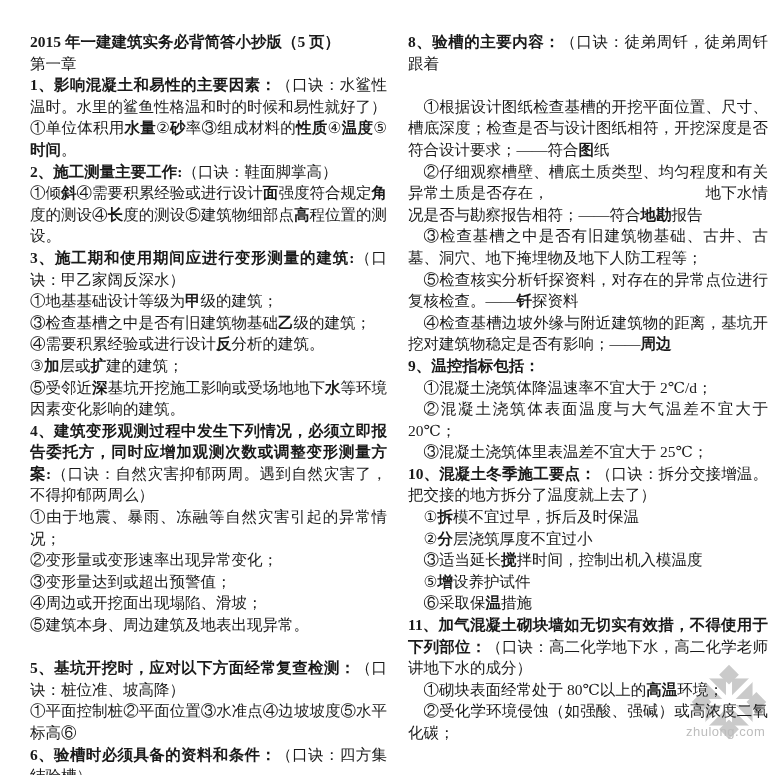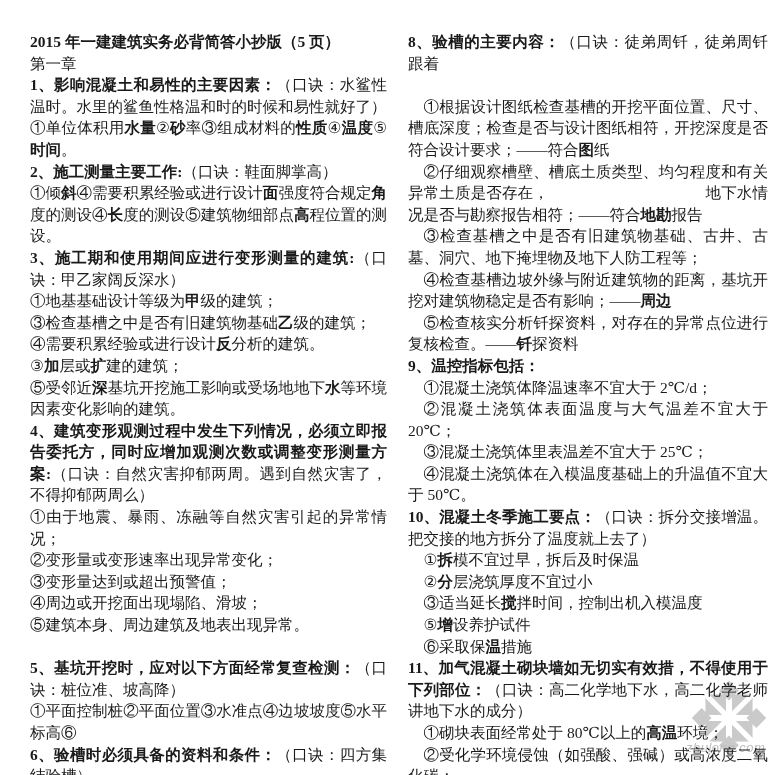--- a/index.html
+++ b/index.html
@@ -28,24 +28,23 @@
     text-align: justify;
   }
   .col.left  { width: 357px; }
   .col.right { width: 360px; }
   p.para { margin: 0; padding: 0; }
   p.para.blank { height: 21.6px; }
   .col.right p.para.item { text-indent: 1em; }
   .b { font-weight: 700; }
   .watermark {
     position: absolute;
-    left: 684px; top: 680px;
+    left: 684px; top: 664px;
     width: 94px; height: 84px;
     z-index: 0;
-    font-style: italic;
   }
   .wm-logo {
     position: absolute;
     top: 0; left: 4px;
     width: 82px; height: 76px;
   }
   .wm-text {
     position: absolute;
     left: 2px; top: 60px;
     font-family: "Liberation Sans", "DejaVu Sans", sans-serif;
@@ -99,27 +98,26 @@
         <p class="para heading"><span class="b">5、基坑开挖时，应对以下方面经常复查检测：</span><span>（口诀：桩位准、坡高降）</span></p>
         <p class="para item"><span>①平面控制桩②平面位置③水准点④边坡坡度⑤水平标高⑥</span></p>
         <p class="para heading"><span class="b">6、验槽时必须具备的资料和条件：</span><span>（口诀：四方集结验槽）</span></p>
       </div>
     <div class="col right">
         <p class="para heading"><span class="b">8、验槽的主要内容：</span><span>（口诀：徒弟周钎，徒弟周钎跟着</span></p>
         <p class="para blank blank">&nbsp;</p>
         <p class="para item indent"><span>①根据设计图纸检查基槽的开挖平面位置、尺寸、槽底深度；检查是否与设计图纸相符，开挖深度是否符合设计要求；——符合</span><span class="b">图</span><span>纸</span></p>
         <p class="para item indent"><span>②仔细观察槽壁、槽底土质类型、均匀程度和有关异常土质是否存在，　　　　　　　　　　地下水情况是否与勘察报告相符；——符合</span><span class="b">地勘</span><span>报告</span></p>
         <p class="para item indent"><span>③检查基槽之中是否有旧建筑物基础、古井、古墓、洞穴、地下掩埋物及地下人防工程等；</span></p>
+        <p class="para item indent"><span>⑤检查核实分析钎探资料，对存在的异常点位进行复核检查。——</span><span class="b">钎</span><span>探资料</span></p>
         <p class="para item indent"><span>④检查基槽边坡外缘与附近建筑物的距离，基坑开挖对建筑物稳定是否有影响；——</span><span class="b">周边</span></p>
-        <p class="para item indent"><span>⑤检查核实分析钎探资料，对存在的异常点位进行复核检查。——</span><span class="b">钎</span><span>探资料</span></p>
         <p class="para heading"><span class="b">9、温控指标包括：</span></p>
         <p class="para item indent"><span>①混凝土浇筑体降温速率不宜大于 2℃/d；</span></p>
         <p class="para item indent"><span>②混凝土浇筑体表面温度与大气温差不宜大于 20℃；</span></p>
         <p class="para item indent"><span>③混凝土浇筑体里表温差不宜大于 25℃；</span></p>
-        <p class="para item indent"><span>④混凝土浇筑体在入模温度基础上的升温值不宜大于 50℃。</span></p>
         <p class="para heading"><span class="b">10、混凝土冬季施工要点：</span><span>（口诀：拆分交接增温。把交接的地方拆分了温度就上去了）</span></p>
         <p class="para item indent"><span>①</span><span class="b">拆</span><span>模不宜过早，拆后及时保温</span></p>
         <p class="para item indent"><span>②</span><span class="b">分</span><span>层浇筑厚度不宜过小</span></p>
         <p class="para item indent"><span>③适当延长</span><span class="b">搅</span><span>拌时间，控制出机入模温度</span></p>
         <p class="para item indent"><span>⑤</span><span class="b">增</span><span>设养护试件</span></p>
         <p class="para item indent"><span>⑥采取保</span><span class="b">温</span><span>措施</span></p>
         <p class="para heading"><span class="b">11、加气混凝土砌块墙如无切实有效措，不得使用于下列部位：</span><span>（口诀：高二化学地下水，高二化学老师讲地下水的成分）</span></p>
         <p class="para item indent"><span>①砌块表面经常处于 80℃以上的</span><span class="b">高温</span><span>环境；</span></p>
         <p class="para item indent"><span>②受化学环境侵蚀（如强酸、强碱）或高浓度二氧化碳；</span></p>
       </div>

